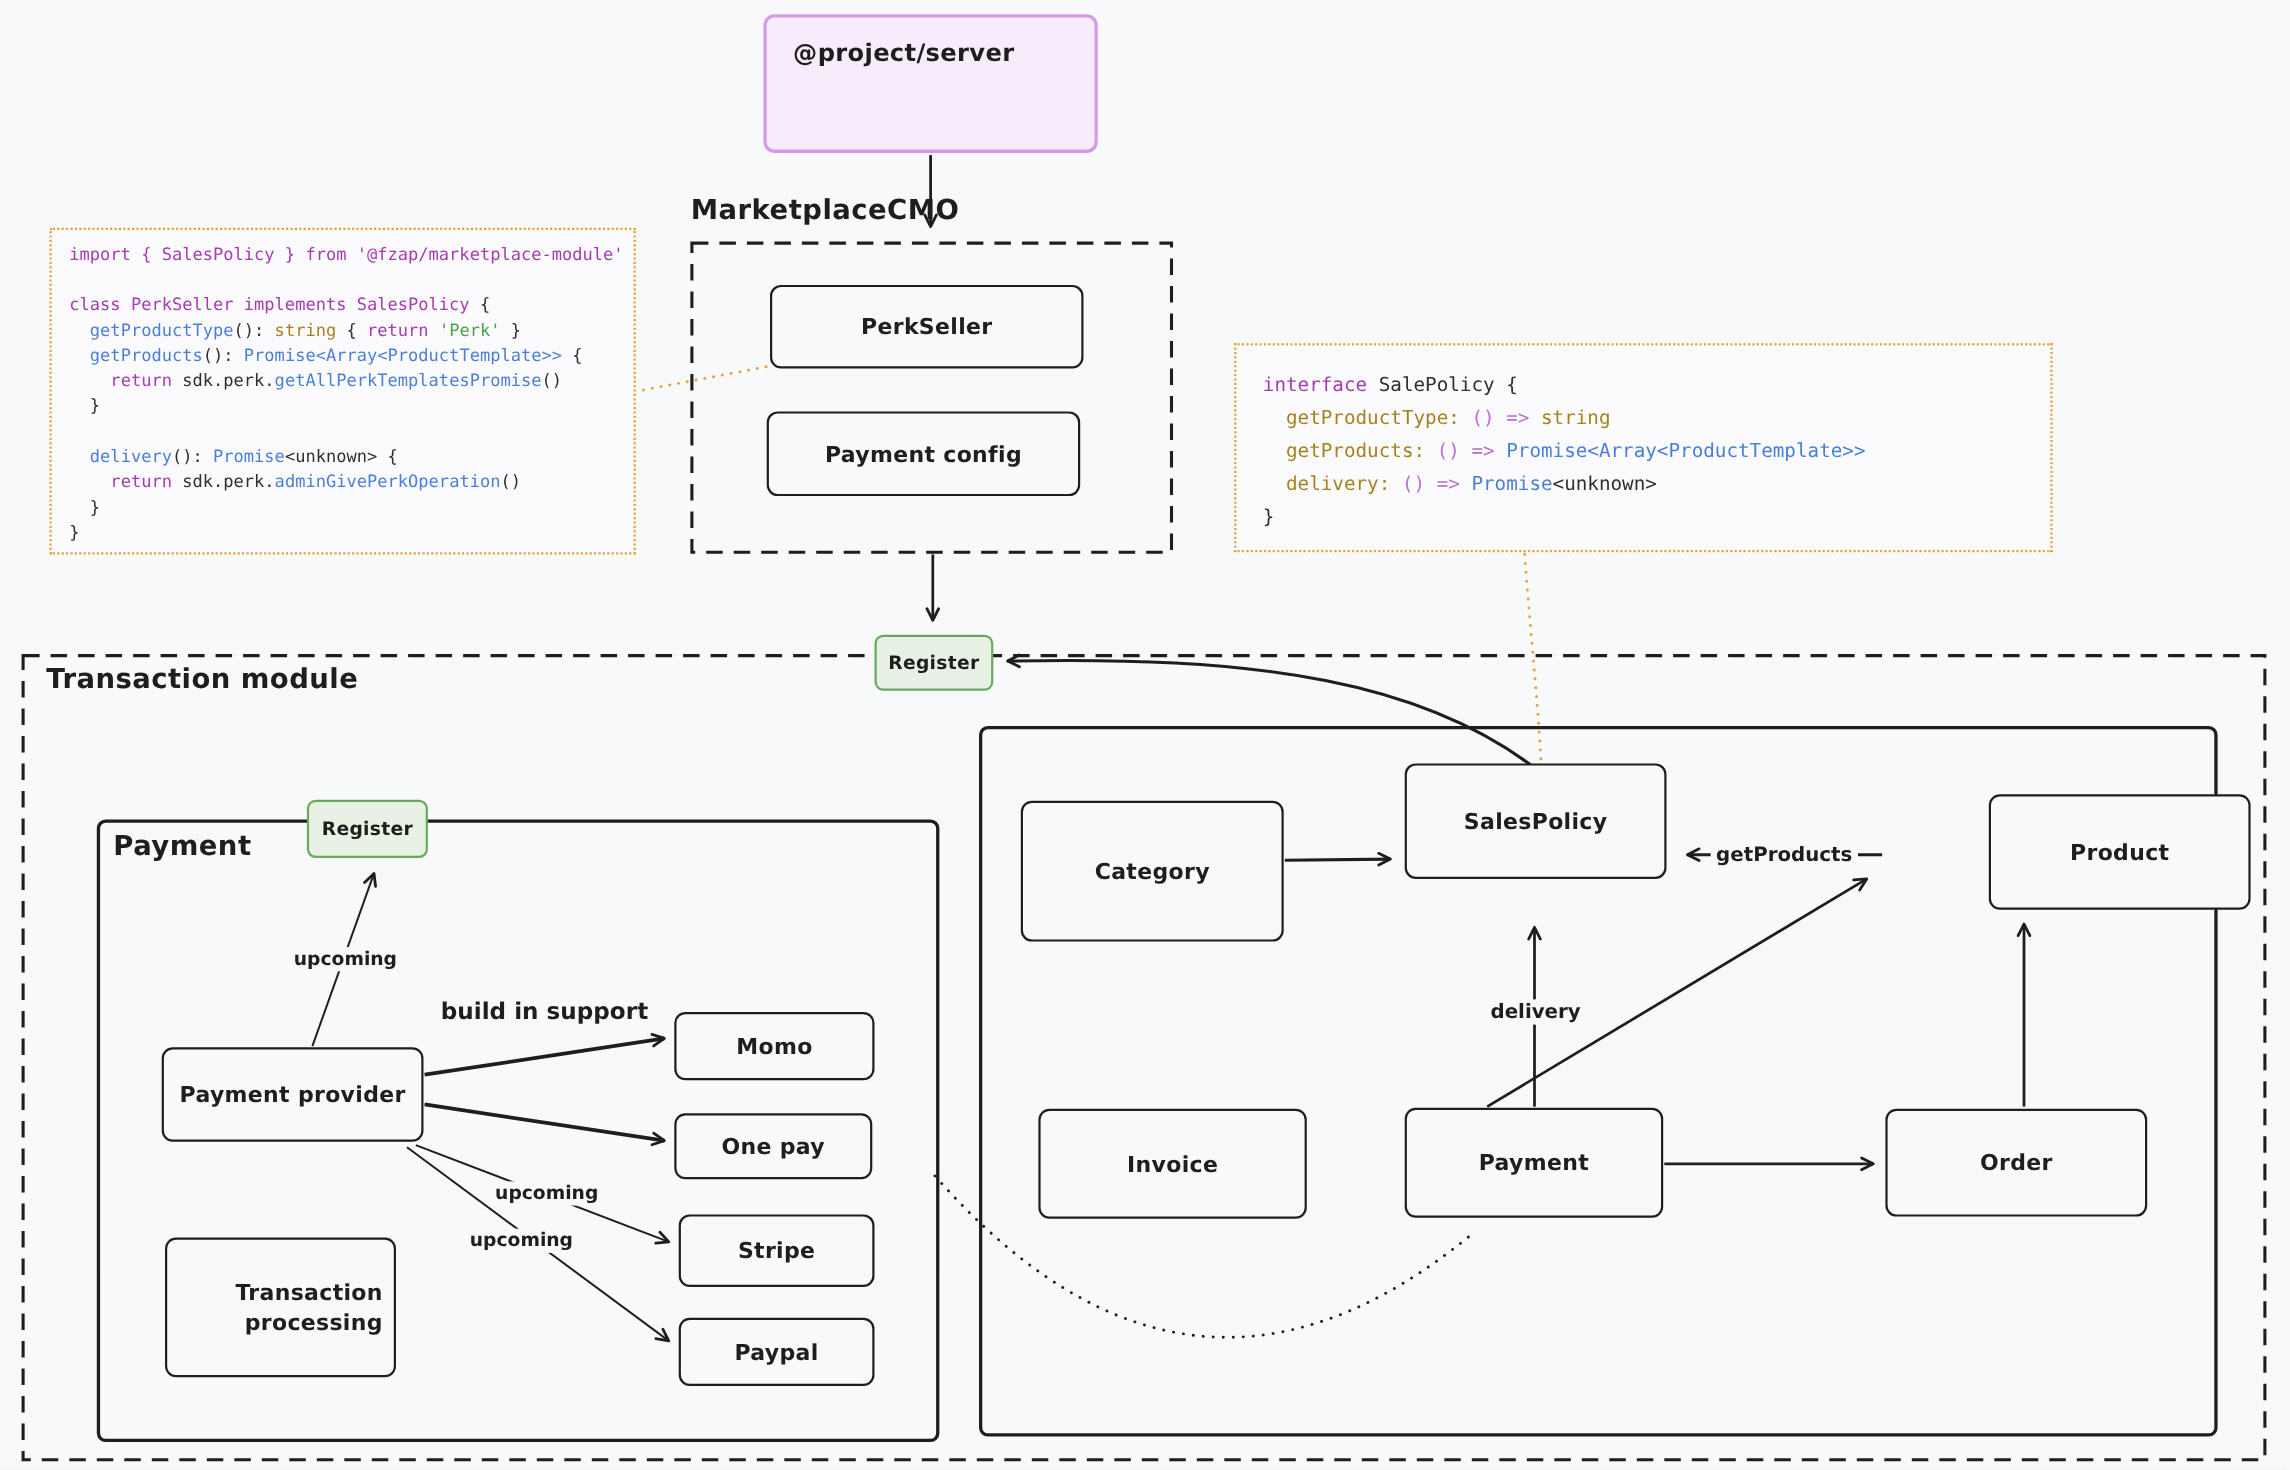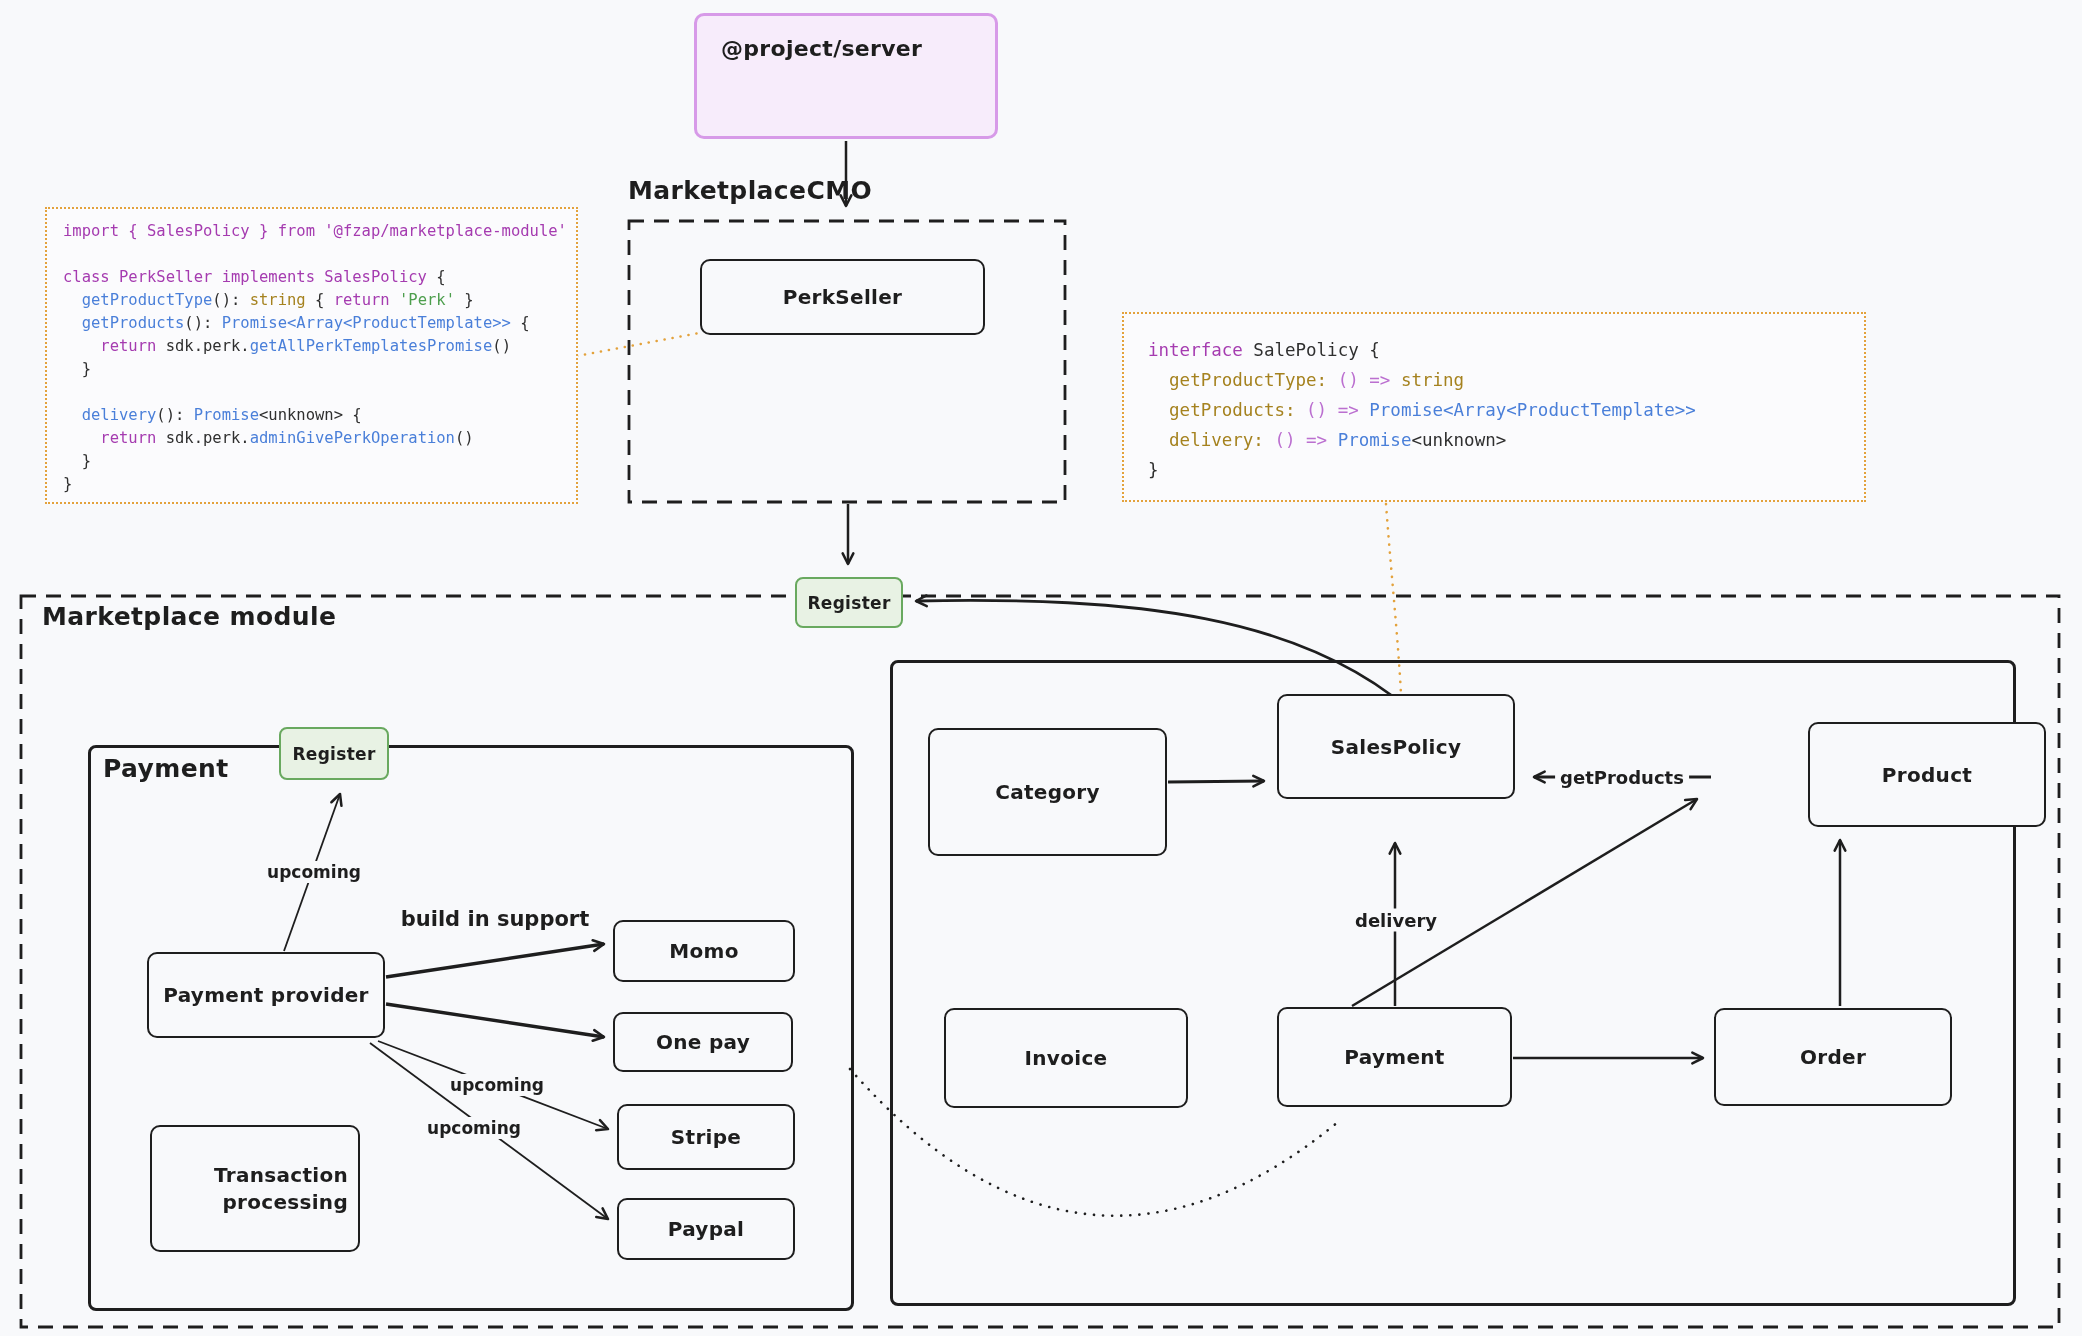--- a/index.html
+++ b/index.html
@@ -65,25 +65,26 @@
     <path d="M 386 1004 L 604 1037" fill="none" stroke="#1e1e1e" stroke-width="3.4" marker-end="url(#ah)"></path>
     <path d="M 378 1041 L 608 1129" fill="none" stroke="#1e1e1e" stroke-width="1.8" marker-end="url(#ah)"></path>
     <path d="M 370 1043 L 608 1219" fill="none" stroke="#1e1e1e" stroke-width="1.8" marker-end="url(#ah)"></path>
 
     <path d="M 850 1069 Q 1082 1333 1338 1122" fill="none" stroke="#1e1e1e" stroke-width="2.6" stroke-dasharray="0.1 9" stroke-linecap="round"></path>
     <path d="M 577 356 L 699 333" fill="none" stroke="#e3a23c" stroke-width="2.6" stroke-dasharray="0.1 8" stroke-linecap="round"></path>
     <path d="M 1386 504 C 1392 585, 1400 655, 1402 718" fill="none" stroke="#e3a23c" stroke-width="2.6" stroke-dasharray="0.1 8" stroke-linecap="round"></path>
   </svg>
 
   <div class="ptitle" style="left:628px;top:176px;">MarketplaceCMO</div>
-  <div class="ptitle" style="left:42px;top:602px;">Marketplace module</div>
+  <div class="ptitle" style="left:42px;top:602px;">Transaction module</div>
   <div class="ptitle" style="left:103px;top:754px;">Payment</div>
 
   <div class="node purple" style="left:694px;top:13px;width:304px;height:126px;">@project/server</div>
   <div class="node" style="left:700px;top:259px;width:285px;height:76px;">PerkSeller</div>
+  <div class="node" style="left:697px;top:374px;width:285px;height:77px;">Payment config</div>
   <div class="node green" style="left:795px;top:577px;width:108px;height:51px;">Register</div>
   <div class="node green" style="left:279px;top:727px;width:110px;height:53px;">Register</div>
   <div class="node" style="left:147px;top:952px;width:238px;height:86px;">Payment provider</div>
   <div class="node" style="left:613px;top:920px;width:182px;height:62px;">Momo</div>
   <div class="node tp" style="left:150px;top:1125px;width:210px;height:127px;">Transaction processing</div>
   <div class="node" style="left:613px;top:1012px;width:180px;height:60px;">One pay</div>
   <div class="node" style="left:617px;top:1104px;width:178px;height:66px;">Stripe</div>
   <div class="node" style="left:617px;top:1198px;width:178px;height:62px;">Paypal</div>
   <div class="node" style="left:928px;top:728px;width:239px;height:128px;">Category</div>
   <div class="node" style="left:1277px;top:694px;width:238px;height:105px;">SalesPolicy</div>

